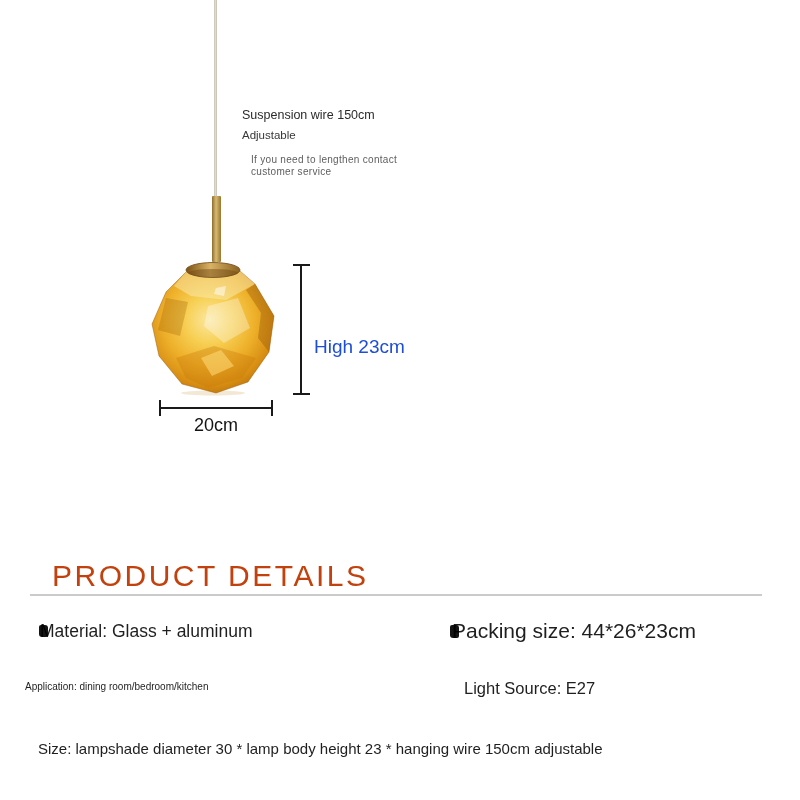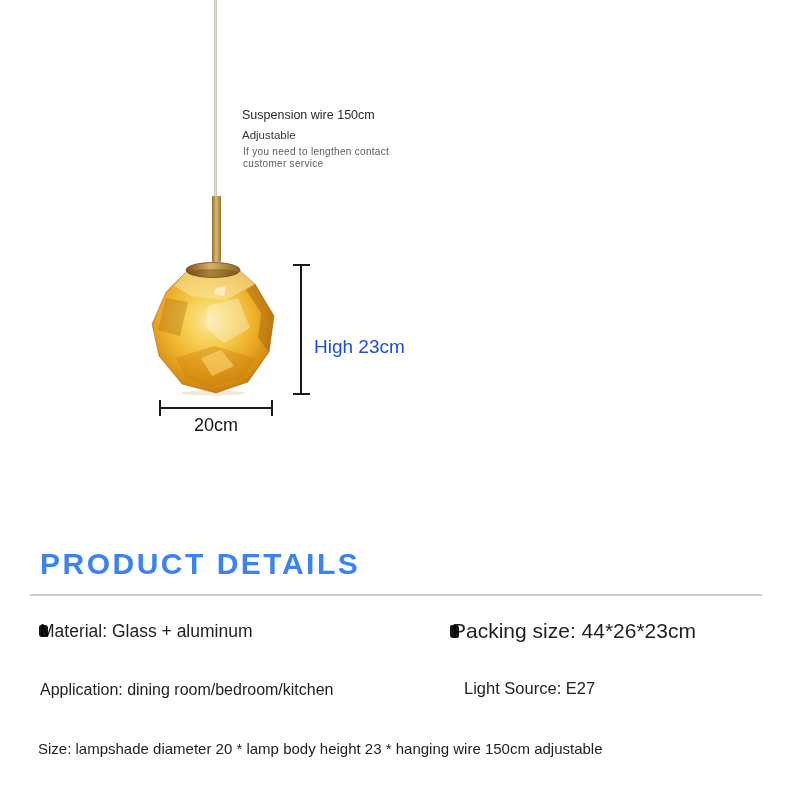--- a/index.html
+++ b/index.html
@@ -25,49 +25,49 @@
     background: linear-gradient(to right, #8d6d2c, #d8bb72 45%, #9a7630);
     border-radius: 1px;
   }
   .lamp-svg { position: absolute; left: 146px; top: 258px; width: 135px; height: 138px; }
 
   
   .suspension-label { position: absolute; left: 242px; top: 108px; font-size: 12.5px; color: #2b2b2b; }
   .adjustable-label { position: absolute; left: 242px; top: 129px; font-size: 11.5px; color: #383838; }
   .note-label {
     position: absolute; left: 243px; top: 146px; width: 155px;
-    font-size: 10px; line-height: 1.2; color: #5e5e5e; letter-spacing: 0.3px; margin: 0;
+    font-size: 10px; line-height: 1.2; color: #5e5e5e; letter-spacing: 0.3px; margin: 8px;
   }
   .height-label { position: absolute; left: 314px; top: 320px; font-size: 19px; color: #1d4ed8; margin-top: 16px; }
   .width-label {
     position: absolute; left: 159px; top: 415px; width: 114px;
     text-align: center; font-size: 18px; font-weight: normal; color: #141414;
   }
 
   
   .dim-v { position: absolute; left: 293px; top: 264px; width: 17px; height: 131px; }
   .dim-v .cap-top    { position: absolute; left: 0; top: 0; width: 17px; height: 2px; background: #1a1a1a; }
   .dim-v .cap-bottom { position: absolute; left: 0; bottom: 0; width: 17px; height: 2px; background: #1a1a1a; }
   .dim-v .vline      { position: absolute; left: 7px; top: 0; width: 2px; height: 100%; background: #1a1a1a; }
 
   .dim-h { position: absolute; left: 159px; top: 400px; width: 114px; height: 16px; }
   .dim-h .cap-left  { position: absolute; left: 0; top: 0; width: 2px; height: 16px; background: #1a1a1a; }
   .dim-h .cap-right { position: absolute; right: 0; top: 0; width: 2px; height: 16px; background: #1a1a1a; }
   .dim-h .hline     { position: absolute; left: 0; top: 7px; width: 100%; height: 2px; background: #1a1a1a; }
 
   
   .details-heading {
-    position: absolute; left: 40px; top: 547px; margin: 0;
-    font-size: 30px; font-weight: 700; letter-spacing: 2.5px; color: #3b82f6;
+    position: absolute; left: 40px; top: 547px; margin: 12px;
+    font-size: 30px; font-weight: 400; letter-spacing: 2.5px; color: #c2410c;
   }
   .divider { position: absolute; left: 30px; top: 594px; width: 732px; height: 2px; background: #cbcbcb; }
 
   .detail-row { position: absolute; white-space: nowrap; color: #1f1f1f; }
   .row-material    { left: 40px;  top: 621px; font-size: 17.5px; }
-  .row-application { left: 40px;  top: 681px; font-size: 16px; }
+  .row-application { left: 25px;  top: 681px; font-size: 10px; }
   .row-packing     { left: 452px; top: 619px; font-size: 21px; }
   .row-light       { left: 464px; top: 679px; font-size: 16.5px; }
   .row-size        { left: 38px;  top: 740px; font-size: 15px; }
 
   .bullet {
     position: absolute; width: 9px; height: 12px;
     background: #000; opacity: 0.92;
     border-radius: 2px 3px 2px 3px;
   }
   .row-material .bullet { left: -1px; top: 4px; }
@@ -146,16 +146,16 @@
 
   <div class="detail-row row-application">
     <span>Application: dining room/bedroom/kitchen</span>
   </div>
 
   <div class="detail-row row-light">
     <span>Light Source: E27</span>
   </div>
 
   <div class="detail-row row-size">
-    <span>Size: lampshade diameter 20 * lamp body height 23 * hanging wire 150cm adjustable</span>
+    <span>Size: lampshade diameter 30 * lamp body height 23 * hanging wire 150cm adjustable</span>
   </div>
 
 </div>
 
 </body></html>

